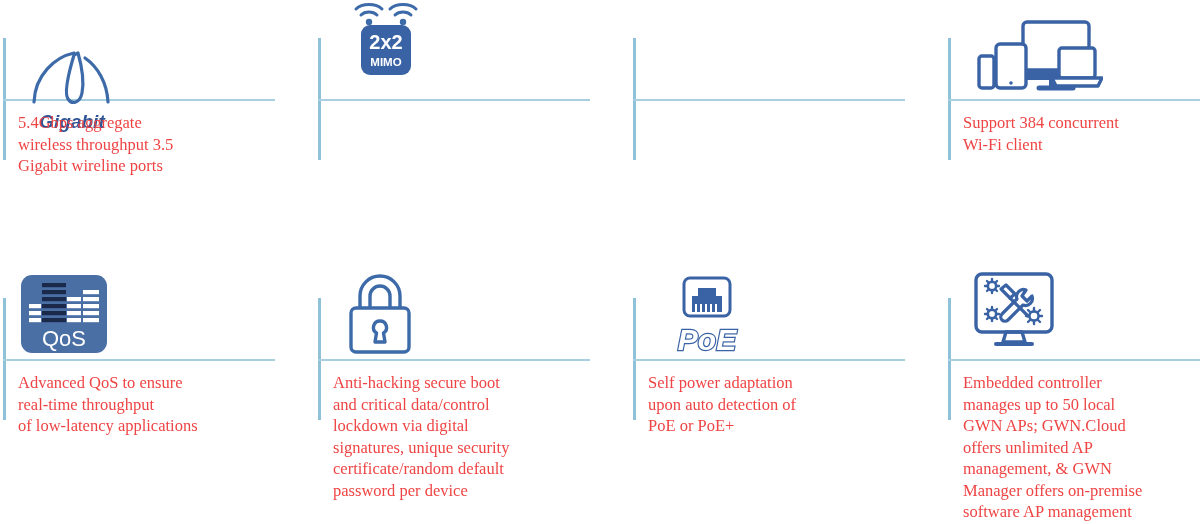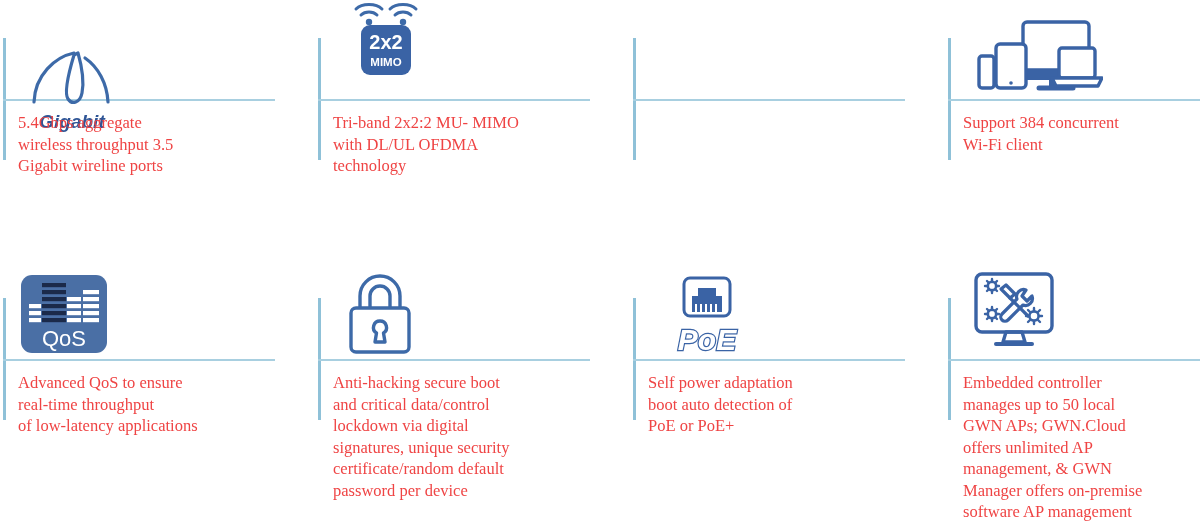--- a/index.html
+++ b/index.html
@@ -118,23 +118,20 @@
             <path d="M43 11 C 49 5, 63 5, 69 11"></path>
             <path d="M48 17 C 52 13, 60 13, 64 17"></path>
           </g>
           <circle cx="22" cy="24" r="3.2" fill="#3d6aa8"></circle>
           <circle cx="56" cy="24" r="3.2" fill="#3d6aa8"></circle>
           <rect x="14" y="27" width="50" height="50" rx="9" fill="#3a63a5"></rect>
           <text x="39" y="51" text-anchor="middle" font-family="'Liberation Sans', sans-serif" font-size="20" font-weight="bold" fill="#ffffff">2x2</text>
           <text x="39" y="68" text-anchor="middle" font-family="'Liberation Sans', sans-serif" font-size="11.5" font-weight="bold" fill="#ffffff">MIMO</text>
         </svg>
       </div>
-      <div class="desc">Tri-band 2x2:2 MU- MIMO
-with DL/UL OFDMA
-technology</div>
     </div>
 
     <div class="cell c2" style="width:315px;">
       <div class="vrule"></div>
       <div class="hrule"></div>
     </div>
 
     <div class="cell c3" style="width:255px;">
       <div class="vrule"></div>
       <div class="hrule" style="width:262px;"></div>
@@ -232,21 +229,21 @@
             <line x1="33" y1="30" x2="33" y2="38"></line>
             <line x1="38" y1="30" x2="38" y2="38"></line>
             <line x1="43" y1="30" x2="43" y2="38"></line>
             <line x1="48" y1="30" x2="48" y2="38"></line>
             <line x1="53" y1="30" x2="53" y2="38"></line>
           </g>
           <text x="44" y="76" text-anchor="middle" font-family="'Liberation Sans', sans-serif" font-size="30" font-weight="bold" font-style="italic" fill="#ffffff" stroke="#3a63a5" stroke-width="2.4" paint-order="stroke">PoE</text>
         </svg>
       </div>
       <div class="desc">Self power adaptation
-boot auto detection of
+upon auto detection of
 PoE or PoE+</div>
     </div>
 
     <div class="cell" style="width:255px;">
       <div class="vrule"></div>
       <div class="hrule" style="width:262px;"></div>
       <div class="icon-wrap" style="left:25px; top:4px;">
         <svg width="96" height="86" viewBox="0 0 96 86" aria-hidden="true">
           <rect x="6" y="6" width="76" height="58" rx="6" fill="none" stroke="#3a63a5" stroke-width="3.4"></rect>
           <path d="M36 64 h16 l3 10 h-22 z" fill="none" stroke="#3a63a5" stroke-width="3.4" stroke-linejoin="round"></path>

